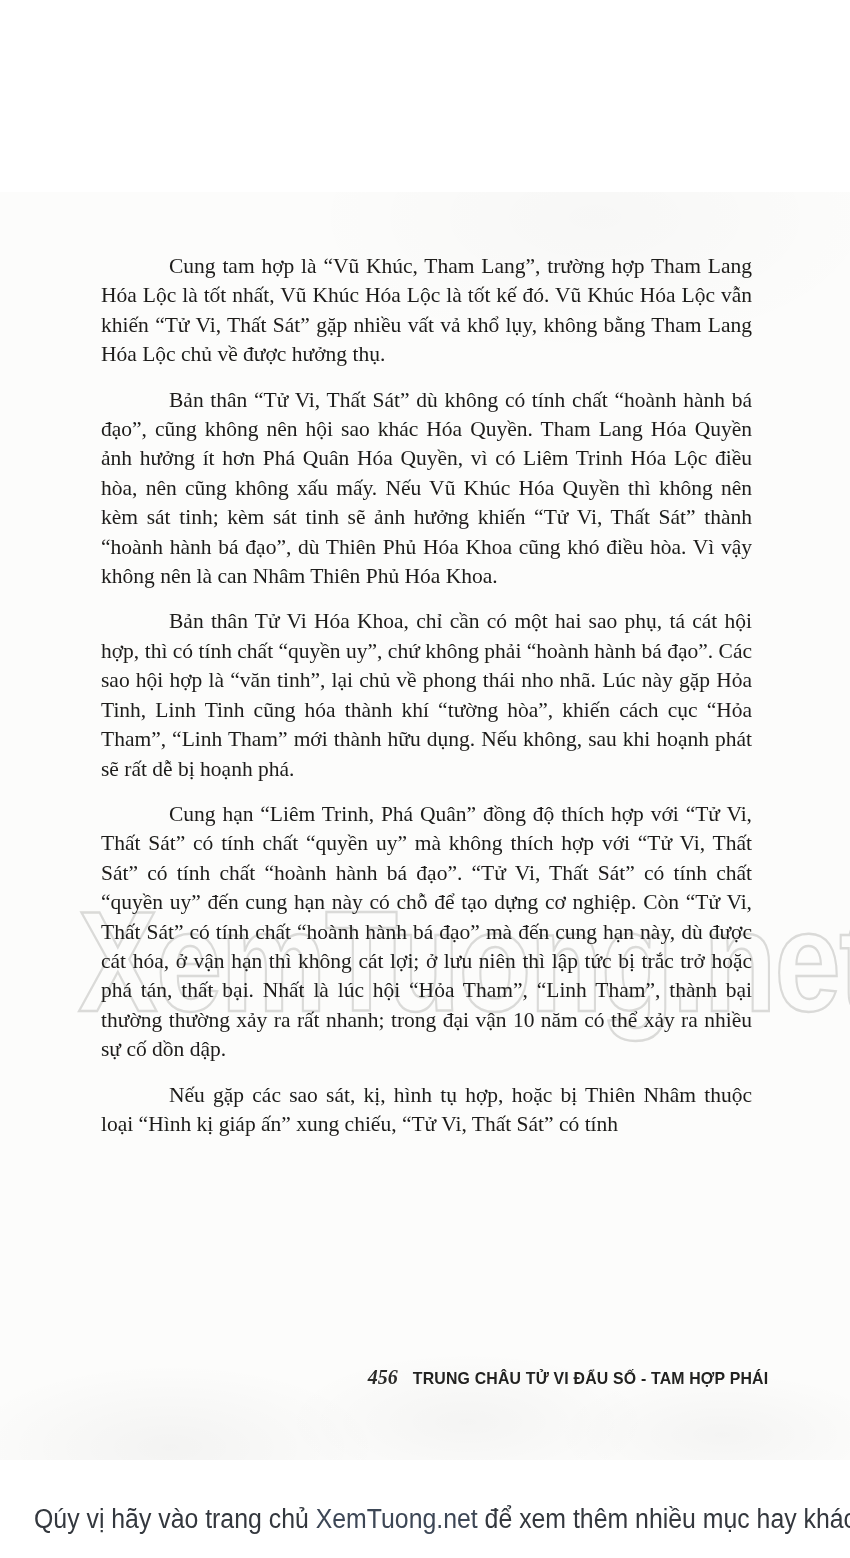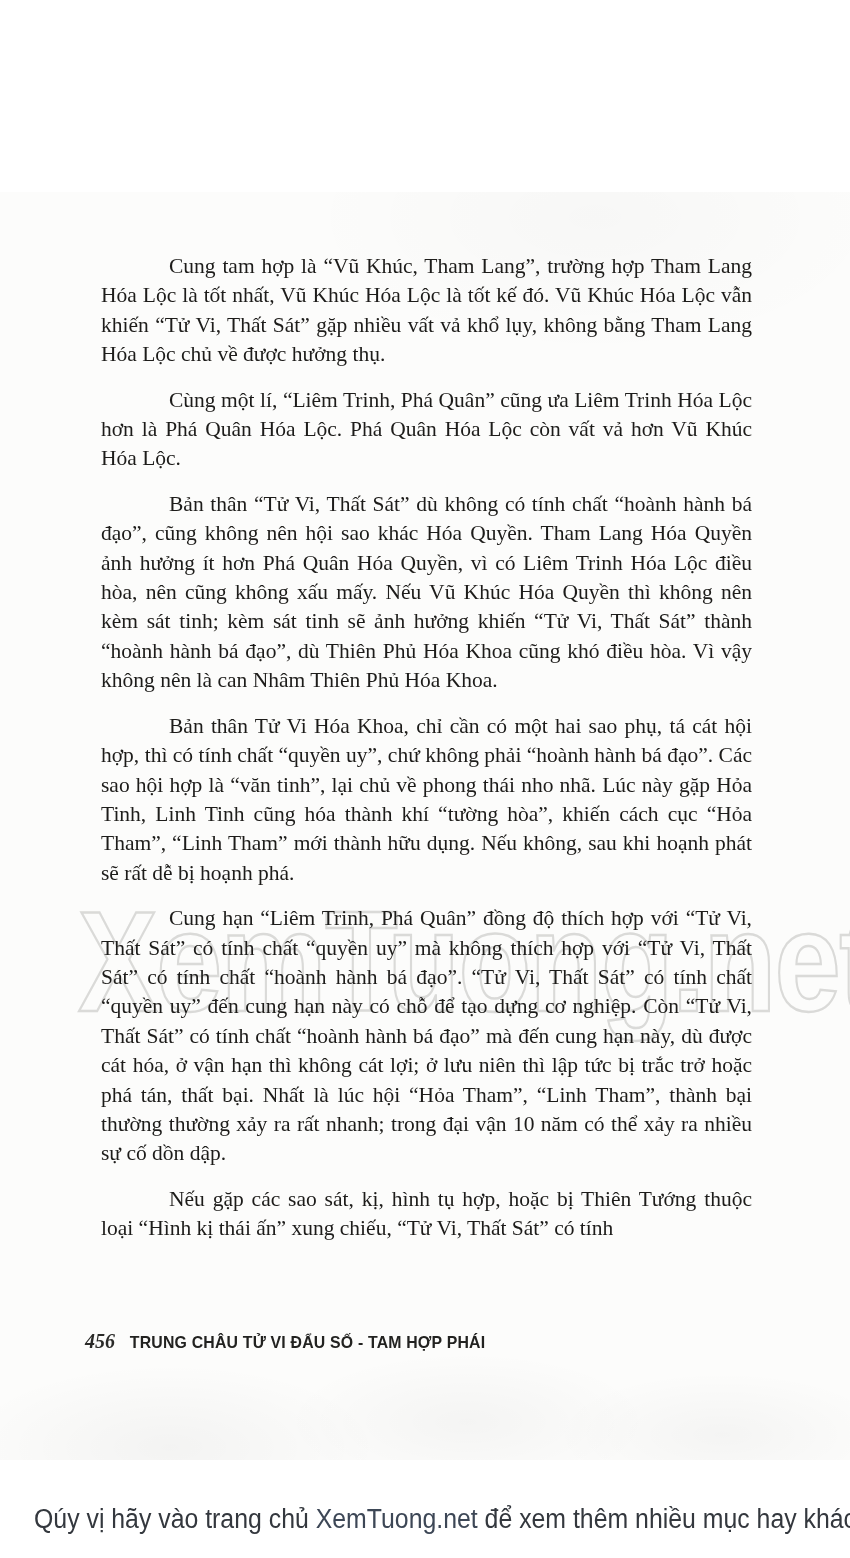--- a/index.html
+++ b/index.html
@@ -57,24 +57,24 @@
     line-height: 29.4px;
     text-align: justify;
   }
   .content p {
     margin: 16px;
     text-indent: 68px;
   }
   .page-footer {
     position: absolute;
     left: 85px;
-    top: 1330px;
+    top: 1366px;
     width: 683px;
     display: flex;
-    justify-content: flex-start;
+    justify-content: flex-end;
     align-items: baseline;
     z-index: 2;
   }
   .page-number {
     font-family: "Liberation Serif", serif;
     font-style: italic;
     font-weight: bold;
     font-size: 20px;
     color: #2a2a28;
   }
@@ -109,25 +109,24 @@
 </style>
 </head>
 <body>
 
 <div class="scan-page">
   <div class="watermark">XemTuong.net</div>
 </div>
 
 <div class="content">
   <p>Cung tam hợp là “Vũ Khúc, Tham Lang”, trường hợp Tham Lang Hóa Lộc là tốt nhất, Vũ Khúc Hóa Lộc là tốt kế đó. Vũ Khúc Hóa Lộc vẫn khiến “Tử Vi, Thất Sát” gặp nhiều vất vả khổ lụy, không bằng Tham Lang Hóa Lộc chủ về được hưởng thụ.</p>
-  <p>Cùng một lí, “Liêm Trinh, Phá Quân” cũng ưa Liêm Trinh Hóa Lộc hơn là Phá Quân Hóa Lộc. Phá Quân Hóa Lộc còn vất vả hơn Vũ Khúc Hóa Lộc.</p>
   <p>Bản thân “Tử Vi, Thất Sát” dù không có tính chất “hoành hành bá đạo”, cũng không nên hội sao khác Hóa Quyền. Tham Lang Hóa Quyền ảnh hưởng ít hơn Phá Quân Hóa Quyền, vì có Liêm Trinh Hóa Lộc điều hòa, nên cũng không xấu mấy. Nếu Vũ Khúc Hóa Quyền thì không nên kèm sát tinh; kèm sát tinh sẽ ảnh hưởng khiến “Tử Vi, Thất Sát” thành “hoành hành bá đạo”, dù Thiên Phủ Hóa Khoa cũng khó điều hòa. Vì vậy không nên là can Nhâm Thiên Phủ Hóa Khoa.</p>
   <p>Bản thân Tử Vi Hóa Khoa, chỉ cần có một hai sao phụ, tá cát hội hợp, thì có tính chất “quyền uy”, chứ không phải “hoành hành bá đạo”. Các sao hội hợp là “văn tinh”, lại chủ về phong thái nho nhã. Lúc này gặp Hỏa Tinh, Linh Tinh cũng hóa thành khí “tường hòa”, khiến cách cục “Hỏa Tham”, “Linh Tham” mới thành hữu dụng. Nếu không, sau khi hoạnh phát sẽ rất dễ bị hoạnh phá.</p>
   <p>Cung hạn “Liêm Trinh, Phá Quân” đồng độ thích hợp với “Tử Vi, Thất Sát” có tính chất “quyền uy” mà không thích hợp với “Tử Vi, Thất Sát” có tính chất “hoành hành bá đạo”. “Tử Vi, Thất Sát” có tính chất “quyền uy” đến cung hạn này có chỗ để tạo dựng cơ nghiệp. Còn “Tử Vi, Thất Sát” có tính chất “hoành hành bá đạo” mà đến cung hạn này, dù được cát hóa, ở vận hạn thì không cát lợi; ở lưu niên thì lập tức bị trắc trở hoặc phá tán, thất bại. Nhất là lúc hội “Hỏa Tham”, “Linh Tham”, thành bại thường thường xảy ra rất nhanh; trong đại vận 10 năm có thể xảy ra nhiều sự cố dồn dập.</p>
-  <p>Nếu gặp các sao sát, kị, hình tụ hợp, hoặc bị Thiên Tướng thuộc loại “Hình kị thái ấn” xung chiếu, “Tử Vi, Thất Sát” có tính</p>
+  <p>Nếu gặp các sao sát, kị, hình tụ hợp, hoặc bị Thiên Nhâm thuộc loại “Hình kị giáp ấn” xung chiếu, “Tử Vi, Thất Sát” có tính</p>
 </div>
 
 <div class="page-footer">
   <span class="page-number">456</span>
   <span class="running-title">TRUNG CHÂU TỬ VI ĐẨU SỐ - TAM HỢP PHÁI</span>
 </div>
 
 <div class="bottom-caption">
   <span>Qúy vị hãy vào trang chủ </span><span class="brand">XemTuong.net</span><span> để xem thêm nhiều mục hay khác</span>
 </div>

